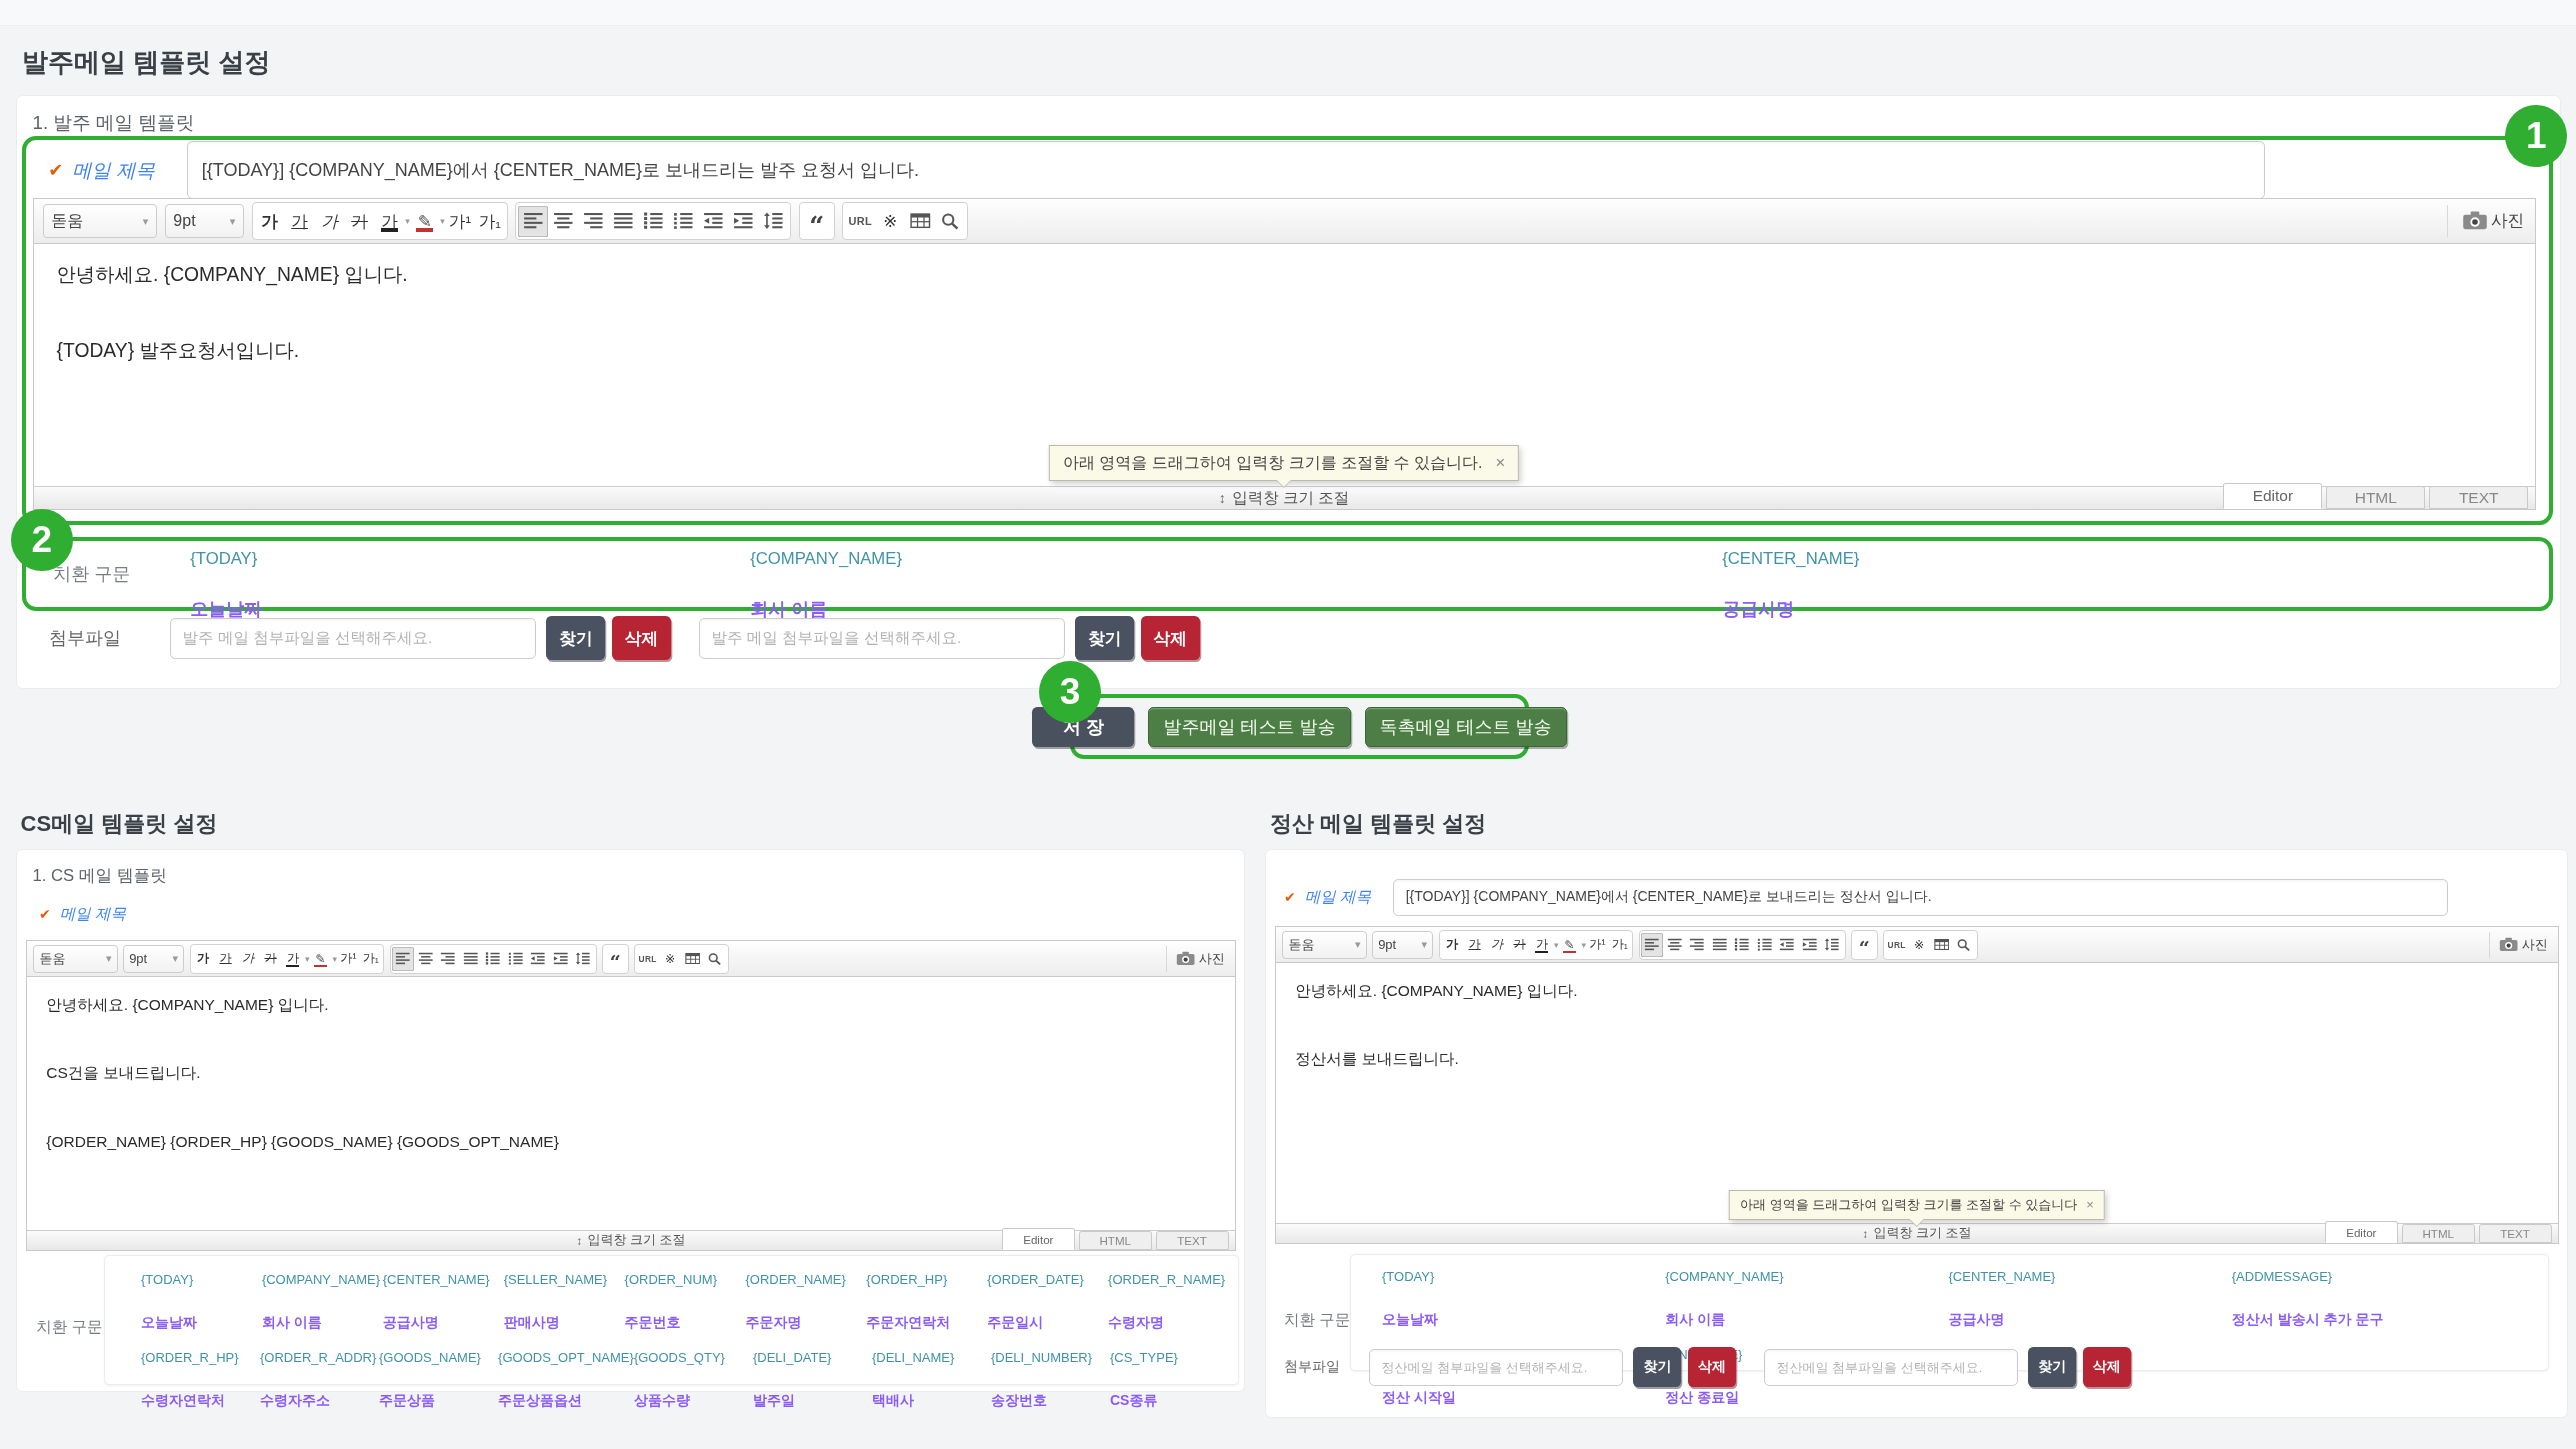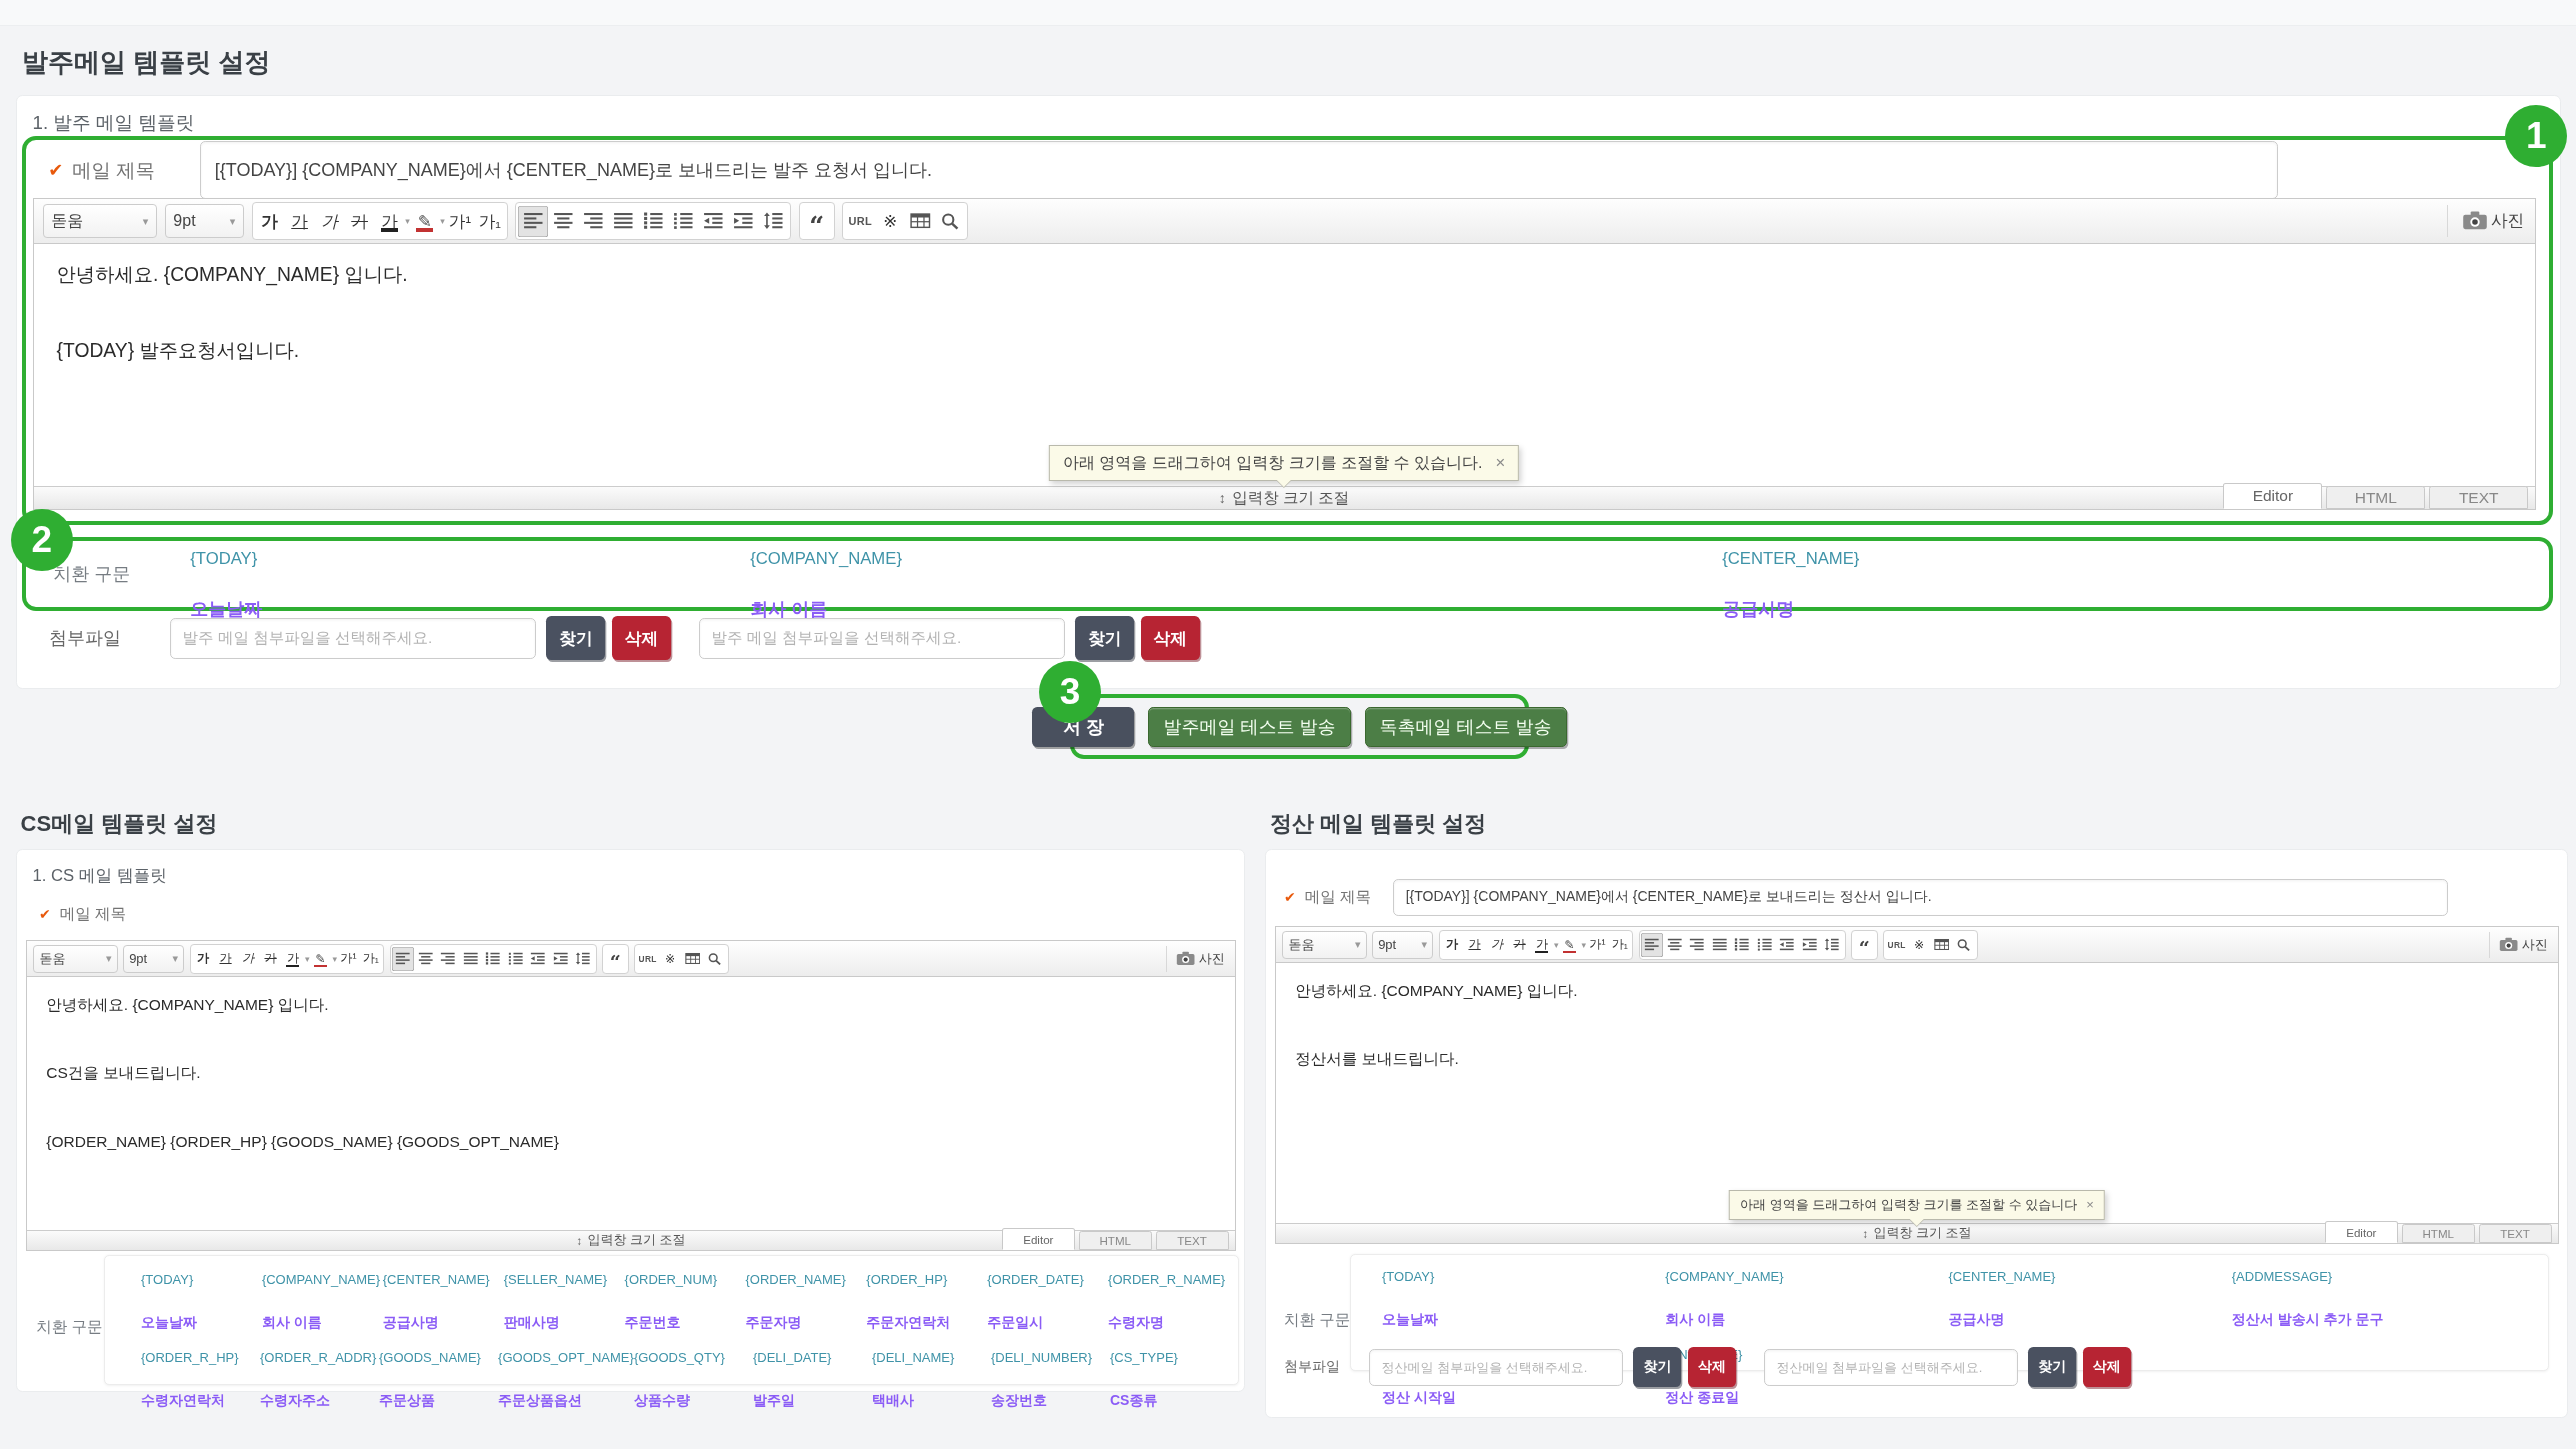--- a/index.html
+++ b/index.html
@@ -19,23 +19,23 @@
   #gbox1{left:5.2px;top:40px;width:2523px;height:381px;}
   #gbox2{left:5.2px;top:441px;width:2523px;height:66px;}
   #gbox3{left:1070px;top:694px;width:451px;height:57px;display:flex;align-items:center;justify-content:center;gap:14px;background:#f3f4f6;}
   .ann{position:absolute;width:62px;height:62px;border-radius:50%;background:#2fae32;color:#fff;font-size:37px;font-weight:bold;display:flex;align-items:center;justify-content:center;z-index:6;}
   #ann1{right:-18px;top:-35px;}
   #ann2{left:-15.5px;top:-32px;}
   #ann3{left:-35px;top:-37px;}
 
   .subject-row{position:absolute;left:22px;top:6.4px;height:48px;display:flex;align-items:center;}
   .check{color:#e8590c;font-size:18px;margin-right:9px;}
-  .subject-label{font-size:19.3px;color:#737373;white-space:nowrap;}
+  .subject-label{font-size:19.3px;color:#3b82f6;white-space:nowrap;font-style:italic;}
   .subject-input{border:0.6px solid #ccc;border-radius:5.2px;color:#444;background:#fff;box-shadow:inset 0 1.3px 2.6px rgba(0,0,0,.05);outline:none;}
-  .subject-input.lg{margin-left:45px;width:2048px;height:40px;font-size:18px;padding:8px 14px;}
+  .subject-input.lg{margin-left:32px;width:2048px;height:40px;font-size:18px;padding:8px 14px;}
   .subject-input.sm{margin-left:22px;height:35px;font-size:14px;padding:0 11.6px;}
   #subject-cs{width:979px;}
   #subject-settle{width:1030px;}
 
   .editor{position:absolute;border:0.6px solid #c9c9c9;background:#fff;}
   #editor-order{left:6.4px;top:58px;width:2501px;height:310px;}
   #editor-cs{left:9px;top:90px;width:1208px;height:309px;}
   #editor-settle{left:9px;top:76px;width:1282px;height:316px;}
 
   .toolbar{position:relative;height:44px;background:linear-gradient(#fefefe,#ededed);border-bottom:0.6px solid #c9c9c9;display:flex;align-items:center;padding:0 9px;gap:7.7px;}

